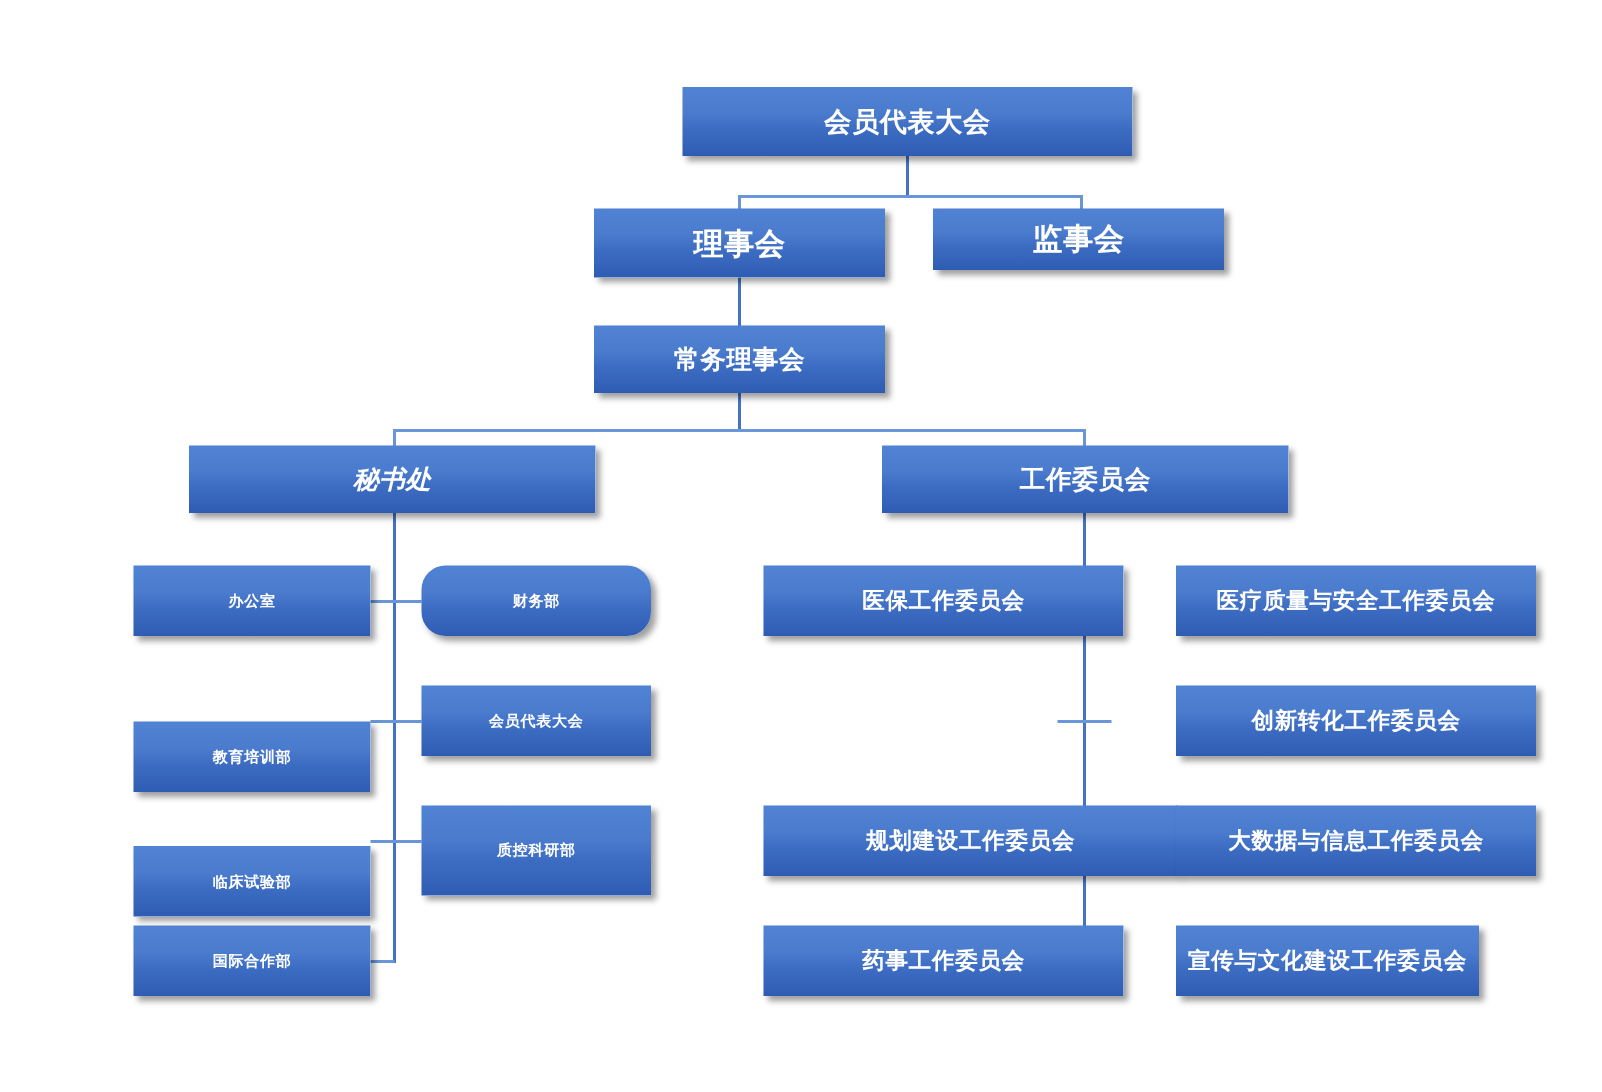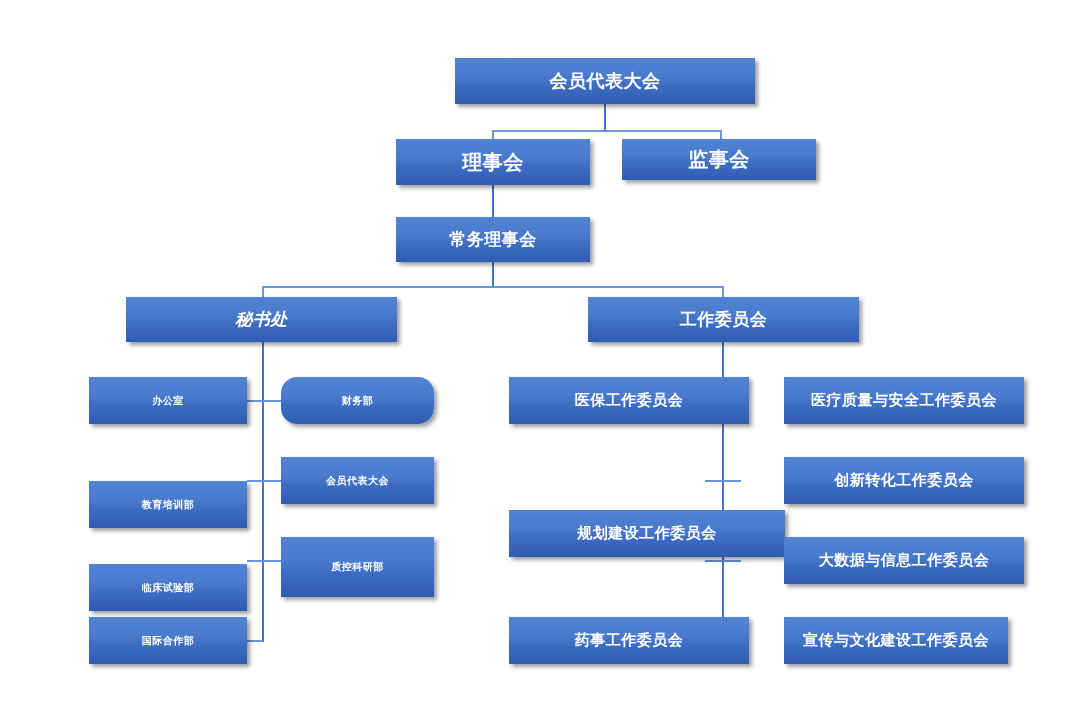--- a/index.html
+++ b/index.html
@@ -145,33 +145,33 @@
   <div class="node leaf" style="left:281px; top:457px; width:153px; height:47px;">
     <span>会员代表大会</span>
   </div>
   <div class="node leaf" style="left:281px; top:537px; width:153px; height:60px;">
     <span>质控科研部</span>
   </div>
 
   <div class="node leaf-wide" style="left:465px; top:377px; width:240px; height:47px;">
     <span>医保工作委员会</span>
   </div>
-  <div class="node leaf-wide" style="left:465px; top:510px; width:276px; height:47px;">
+  <div class="node leaf-wide" style="left:465px; top:537px; width:276px; height:47px;">
     <span>规划建设工作委员会</span>
   </div>
   <div class="node leaf-wide" style="left:465px; top:617px; width:240px; height:47px;">
     <span>药事工作委员会</span>
   </div>
 
   <div class="node leaf-wide" style="left:740px; top:377px; width:240px; height:47px;">
     <span>医疗质量与安全工作委员会</span>
   </div>
   <div class="node leaf-wide" style="left:740px; top:457px; width:240px; height:47px;">
     <span>创新转化工作委员会</span>
   </div>
   <div class="node leaf-wide" style="left:740px; top:537px; width:240px; height:47px;">
     <span>大数据与信息工作委员会</span>
   </div>
-  <div class="node leaf-wide" style="left:740px; top:617px; width:224px; height:47px;">
+  <div class="node leaf-wide" style="left:740px; top:617px; width:202px; height:47px;">
     <span>宣传与文化建设工作委员会</span>
   </div>
 
 </div>
 
 </body></html>

